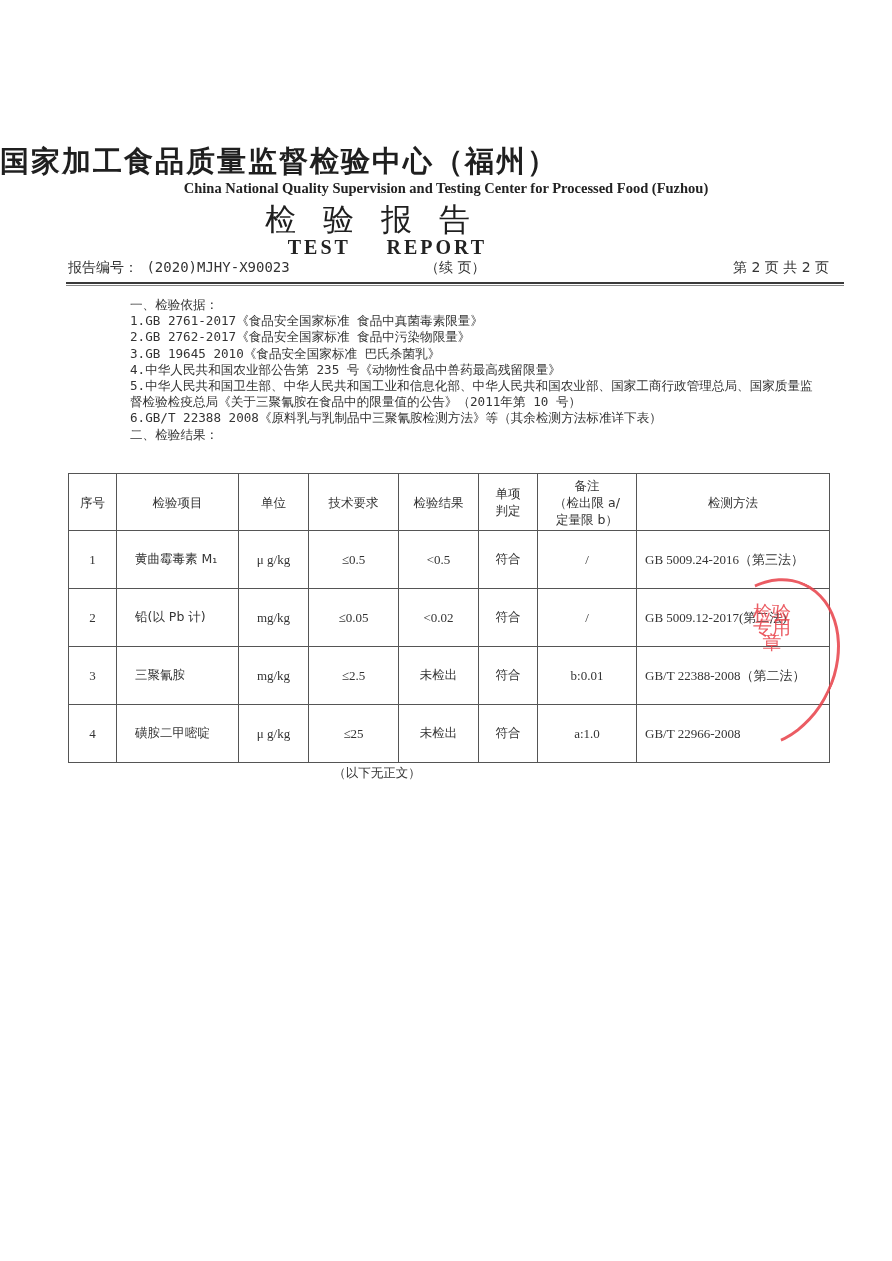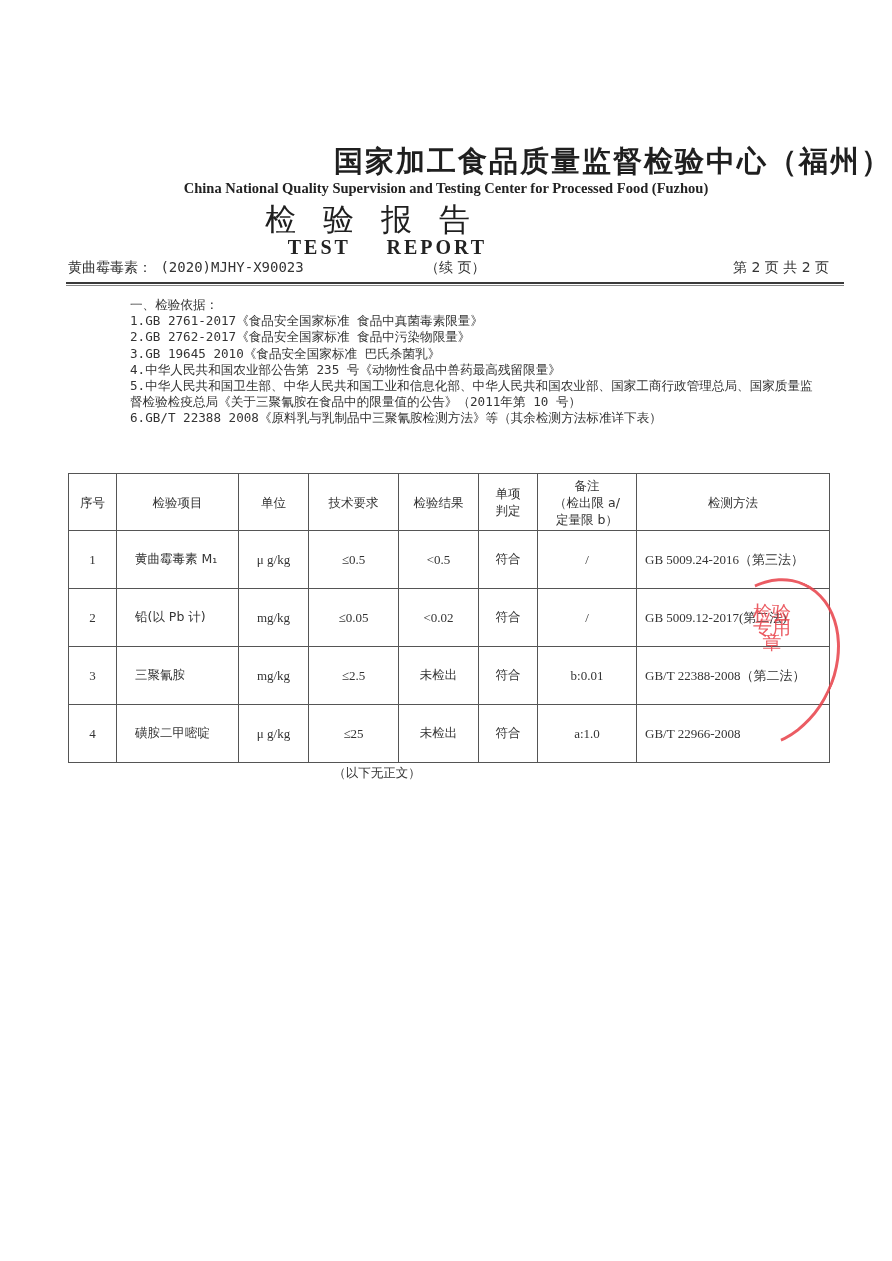--- a/index.html
+++ b/index.html
@@ -3,21 +3,21 @@
 <meta charset="utf-8">
 <style>
   html, body { margin: 0; padding: 0; }
   body {
     width: 892px; height: 1261px; background: #ffffff; position: relative;
     overflow: hidden; color: #2a2a2a;
     font-family: "DejaVu Serif", serif;
   }
   .abs { position: absolute; }
   .title-cn {
-    left: 0; width: 892px; top: 142px; text-align: right;
+    left: 0; width: 892px; top: 142px; text-align: left;
     font-family: "DejaVu Sans", sans-serif; font-size: 29px; font-weight: bold;
     letter-spacing: 2px; color: #1f1f1f;
   }
   .title-en {
     left: 0; width: 892px; top: 180px; text-align: center;
     font-family: Liberation Serif, serif; font-size: 14.5px; font-weight: bold;
     color: #222;
   }
   .report-cn {
     left: 0; width: 740px; top: 199px; text-align: center;
@@ -73,37 +73,38 @@
 </style>
 </head>
 <body>
 
 <div class="abs title-cn">国家加工食品质量监督检验中心（福州）</div>
 <div class="abs title-en">China National Quality Supervision and Testing Center for Processed Food (Fuzhou)</div>
 <div class="abs report-cn">检验报告</div>
 <div class="abs report-en">TEST REPORT</div>
 
 <div class="abs meta-row report-no">
-  <span class="lbl">黄曲霉毒素：</span>
+  <span class="lbl">报告编号：</span>
   <span>(2020)MJHY-X90023</span>
 </div>
 <div class="abs meta-row cont">（续 页）</div>
 <div class="abs meta-row pages">第 2 页  共 2 页</div>
 
 <div class="abs rule1"></div>
 <div class="abs rule2"></div>
 
 <div class="abs basis">
   <div>一、检验依据：</div>
   <div>1.GB 2761-2017《食品安全国家标准 食品中真菌毒素限量》</div>
   <div>2.GB 2762-2017《食品安全国家标准 食品中污染物限量》</div>
   <div>3.GB 19645 2010《食品安全国家标准 巴氏杀菌乳》</div>
   <div>4.中华人民共和国农业部公告第 235 号《动物性食品中兽药最高残留限量》</div>
   <div class="wrap">5.中华人民共和国卫生部、中华人民共和国工业和信息化部、中华人民共和国农业部、国家工商行政管理总局、国家质量监督检验检疫总局《关于三聚氰胺在食品中的限量值的公告》（2011年第 10 号）</div>
   <div>6.GB/T 22388 2008《原料乳与乳制品中三聚氰胺检测方法》等（其余检测方法标准详下表）</div>
+  <div>二、检验结果：</div>
 </div>
 
 <table class="results">
   <colgroup>
     <col style="width:48px">
       <col style="width:122px">
       <col style="width:70px">
       <col style="width:90px">
     <col style="width:80px">
       <col style="width:59px">

